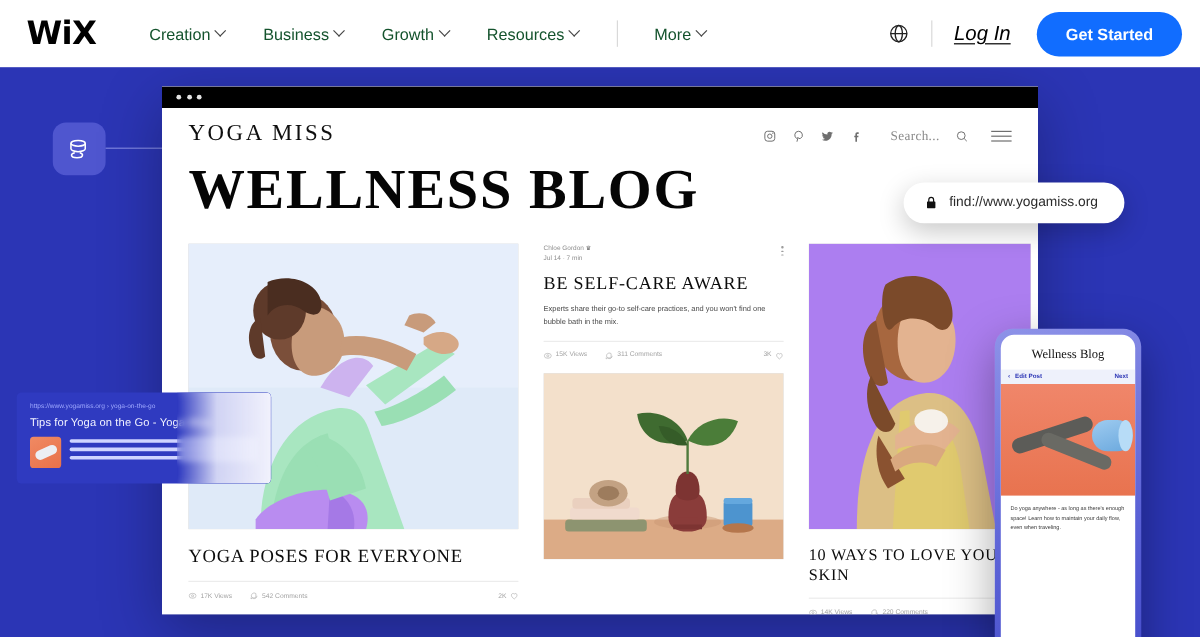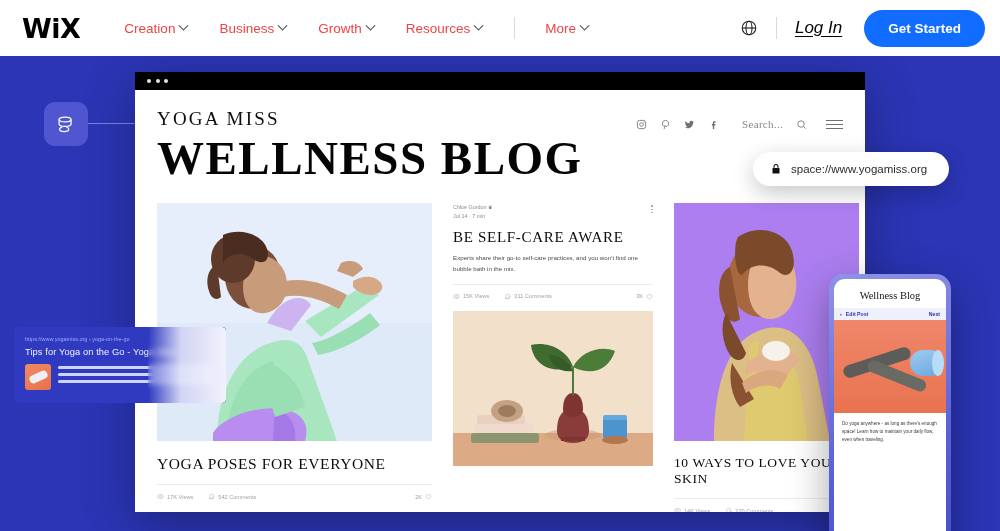--- a/index.html
+++ b/index.html
@@ -21,21 +21,21 @@
   #wix-logo {
     margin-left: 22px;
     font-family: "DejaVu Sans", sans-serif;
     font-size: 27px; font-weight: 700;
     letter-spacing: -0.5px; color: #000;
     line-height: 1;
   }
   #nav-items { display: flex; align-items: center; margin-left: 44px; }
   .nav-item {
     display: flex; align-items: center; gap: 5px;
-    font-size: 13.5px; color: #ef4444;
+    font-size: 13.5px; color: #14532d;
     margin-right: 32px; cursor: pointer; white-space: nowrap;
   }
   .chev {
     width: 7px; height: 7px;
     border-right: 1.3px solid #444; border-bottom: 1.3px solid #444;
     transform: rotate(45deg) translate(-2px,-2px);
   }
   .nav-divider {
     width: 1px; height: 22px; background: #d9d9d9; margin: 0 30px 0 0;
   }
@@ -88,21 +88,21 @@
   }
   #browser-bar {
     height: 18px; background: #000;
     display: flex; align-items: center; padding-left: 12px; gap: 4.5px;
   }
   .dot { width: 4px; height: 4px; border-radius: 50%; background: #e4e4e4; }
 
   #site { padding: 0 22px; position: relative; height: 422px; }
 
   #site-head {
-    display: flex; align-items: flex-end;
+    display: flex; align-items: center;
     padding-top: 4px; height: 40px;
   }
   #brand {
     font-family: "Liberation Serif", serif;
     font-size: 19px; letter-spacing: 2.2px; color: #0f0f0f;
   }
   #site-nav-right {
     margin-left: auto; display: flex; align-items: center;
     gap: 13px; padding-top: 3px;
   }
@@ -541,21 +541,21 @@
         </div>
 
       </div>
     </div>
   </div>
 
   <div id="url-pill">
     <svg id="lock-icon" viewBox="0 0 24 24" fill="currentColor">
       <path d="M12 2a5 5 0 00-5 5v3H6a1 1 0 00-1 1v9a1 1 0 001 1h12a1 1 0 001-1v-9a1 1 0 00-1-1h-1V7a5 5 0 00-5-5zm0 2a3 3 0 013 3v3H9V7a3 3 0 013-3z"></path>
     </svg>
-    <span id="url-text">space://www.yogamiss.org</span>
+    <span id="url-text">find://www.yogamiss.org</span>
   </div>
 
   <div id="serp-card">
     <div id="serp-url">https://www.yogamiss.org › yoga-on-the-go</div>
     <div id="serp-title">Tips for Yoga on the Go - Yoga Miss</div>
     <div id="serp-body">
       <div id="serp-thumb">
         <span class="roll"></span>
       </div>
       <div id="serp-lines">

